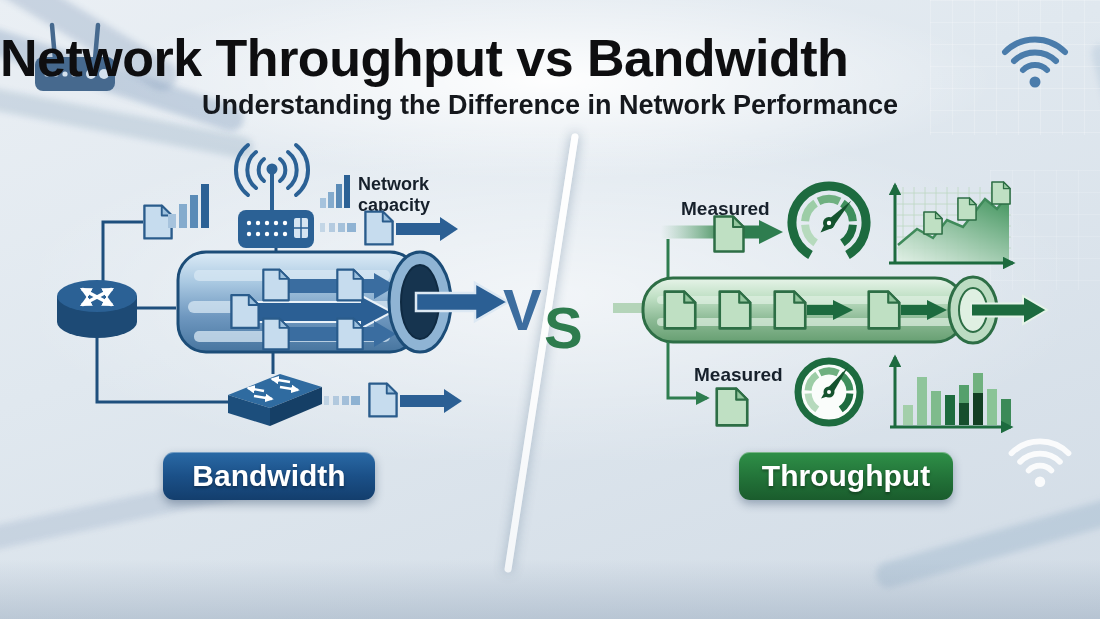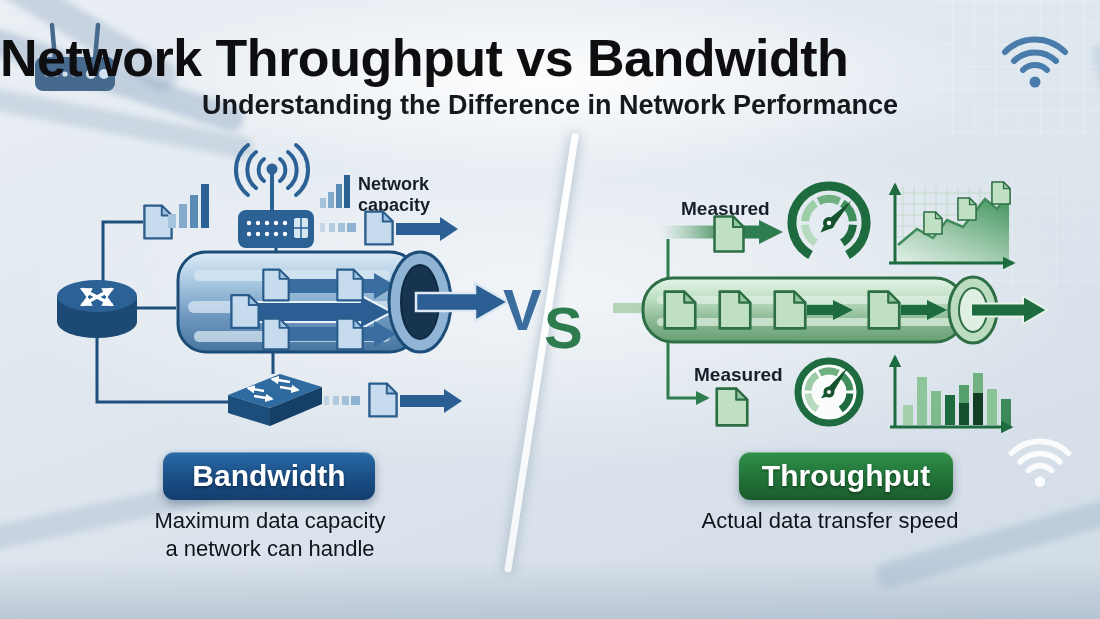--- a/index.html
+++ b/index.html
@@ -360,22 +360,17 @@
       <rect x="392" y="224" width="10" height="36" fill="#8ac497"></rect>
       <rect x="406" y="234" width="10" height="26" fill="#3c8a58"></rect>
       <g stroke="#1d6b3f" stroke-width="3" fill="none">
         <line x1="300" y1="262" x2="300" y2="192" marker-end="url(#mDG)"></line>
         <line x1="295" y1="262" x2="416" y2="262" marker-end="url(#mDG)"></line>
       </g>
     </g>
   </svg>
 
   <div class="badge badge-blue">Bandwidth</div>
-  <div class="caption" style="left:120px;">
-    <div>Maximum data capacity</div>
-    <div>a network can handle</div>
-  </div>
   <div class="badge badge-green">Throughput</div>
   <div class="caption" style="left:680px;">
-    <div>Actual data transfer speed</div>
   </div>
 
 </div>
 
 </body></html>

